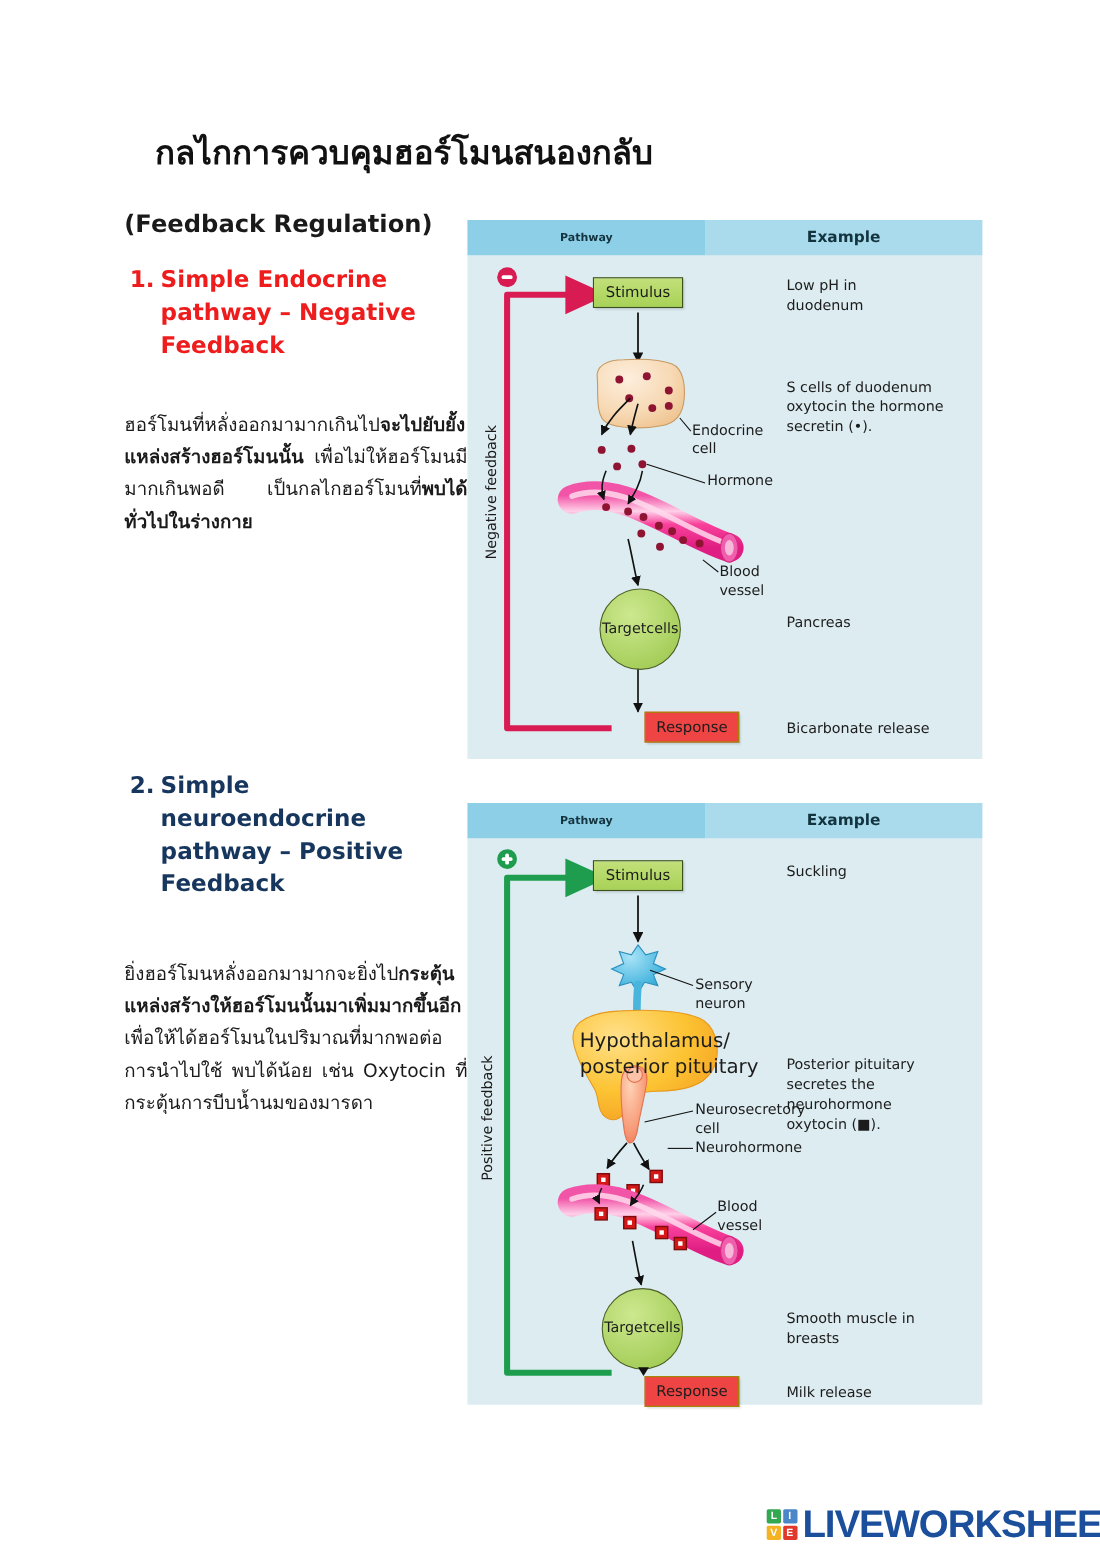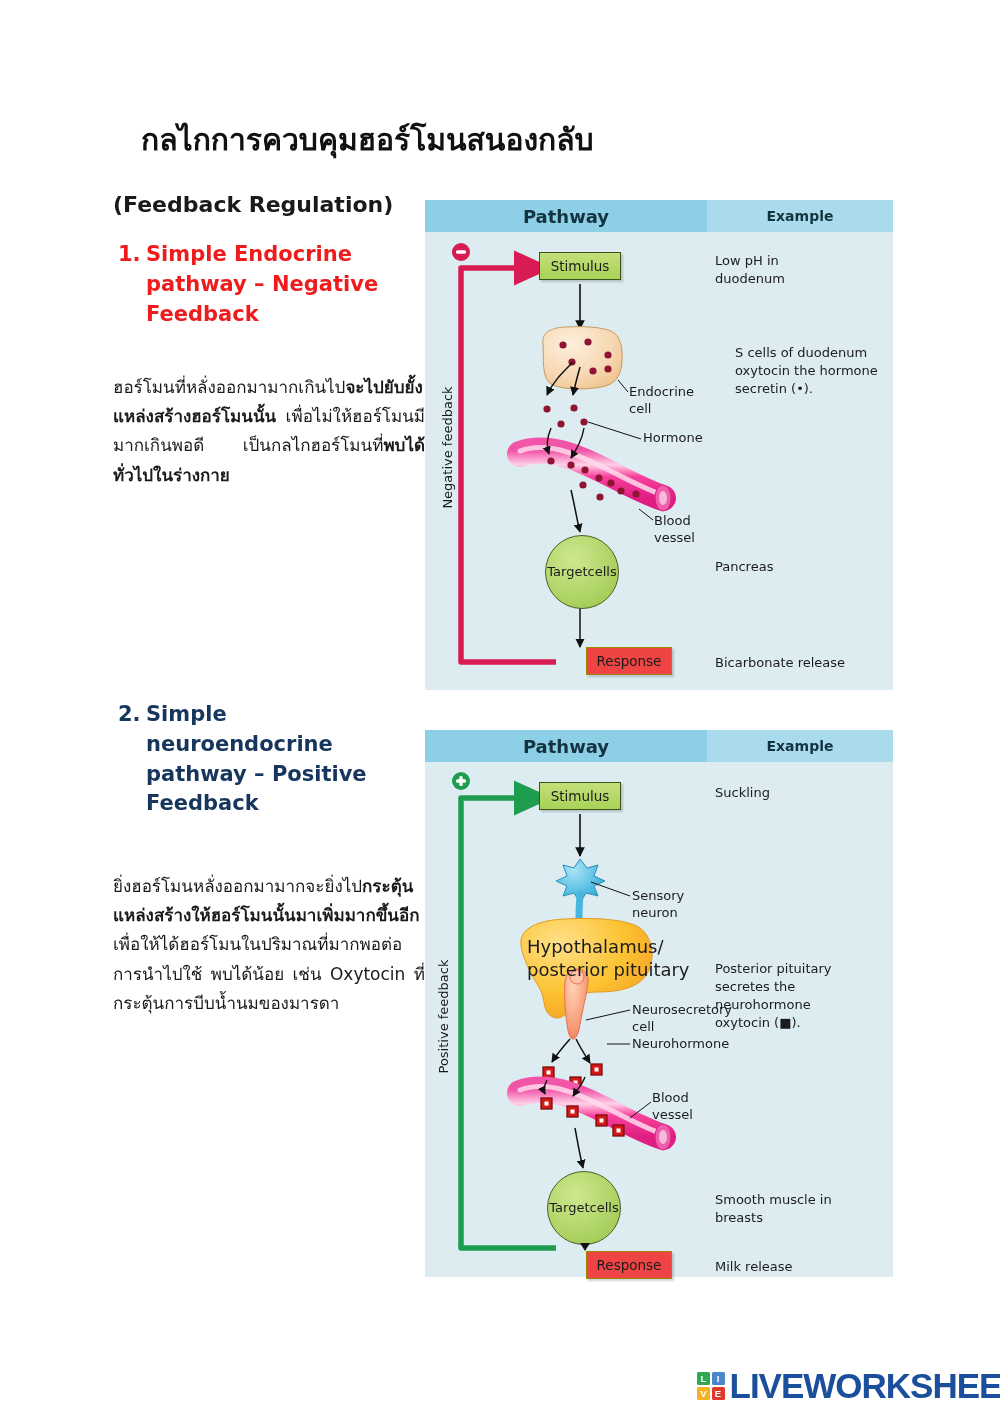--- a/index.html
+++ b/index.html
@@ -86,26 +86,26 @@
     box-sizing: border-box;
   }
   #panel-1 { top: 200px; height: 490px; }
   #panel-2 { top: 730px; height: 547px; }
 
   .panel-header {
     display: flex;
     height: 32px;
   }
   .hdr-pathway {
-    width: 282px;
+    width: 216px;
     background: #8ecfe8;
     display: flex;
     align-items: center;
     justify-content: center;
-    font-size: 18px;
+    font-size: 10px;
     font-weight: bold;
     color: #13343f;
   }
   .hdr-example {
     flex: 1;
     background: #a9dbed;
     display: flex;
     align-items: center;
     justify-content: center;
     font-size: 14px;
@@ -341,21 +341,21 @@
     <div class="lbl" style="left:218px; top:198px;">Hormone</div>
     <div class="lbl" style="left:229px; top:281px;">
       <div>Blood</div>
       <div>vessel</div>
     </div>
 
     <div class="example-text" style="left:290px; top:20px;">
       <div>Low pH in</div>
       <div>duodenum</div>
     </div>
-    <div class="example-text" style="left:290px; top:112px;margin-left:20px;">
+    <div class="example-text" style="left:290px; top:112px;">
       <div>S cells of duodenum</div>
       <div>oxytocin the hormone</div>
       <div>secretin (•).</div>
     </div>
     <div class="example-text" style="left:290px; top:326px;">Pancreas</div>
     <div class="example-text" style="left:290px; top:422px;">Bicarbonate release</div>
   </div>
 </div>
 
 <div class="panel" id="panel-2">

